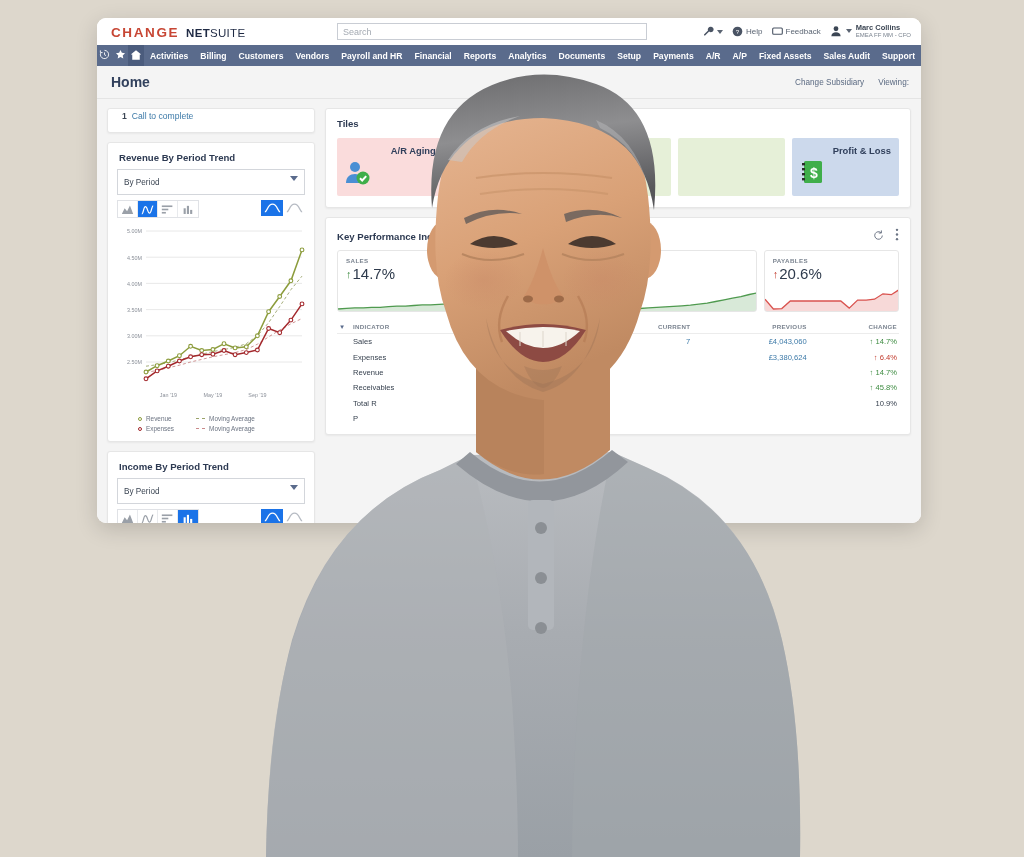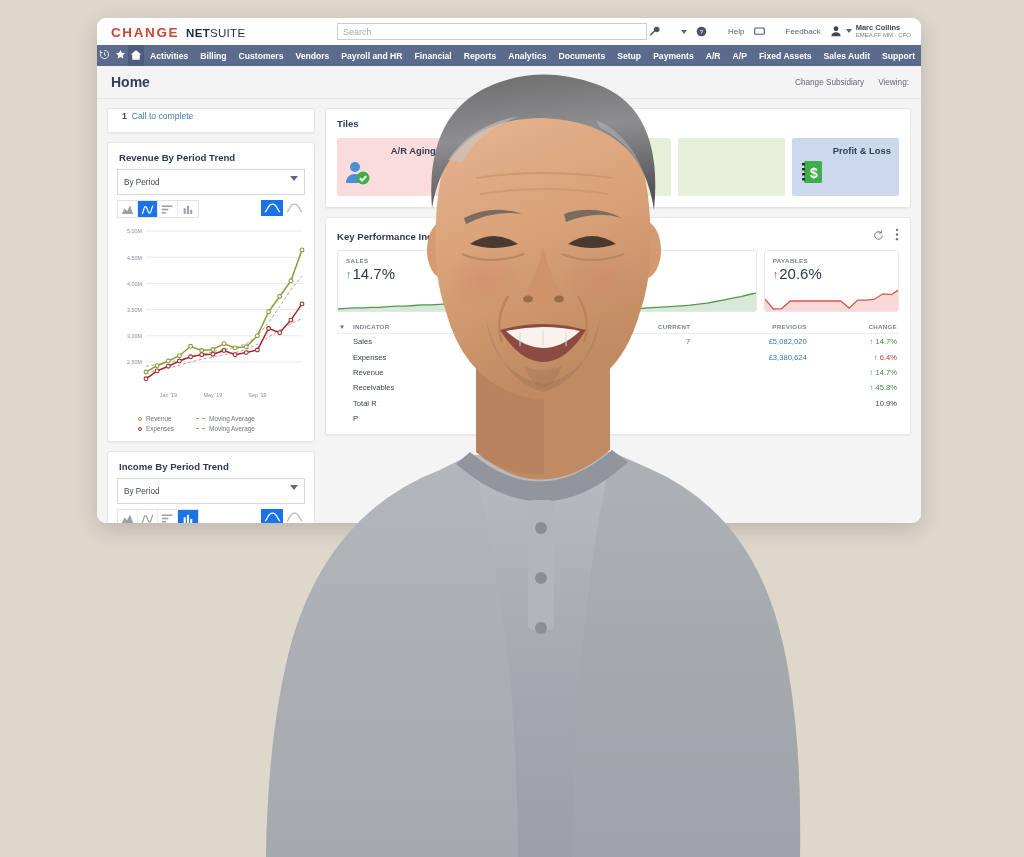--- a/index.html
+++ b/index.html
@@ -45,21 +45,21 @@
     font-size: 9px; color: #9aa0a8;
     padding: 0 5px; line-height: 15px;
     font-family: "Liberation Sans", sans-serif;
   }
   .search-box::placeholder { color: #a4aab2; }
 
   .top-right {
     position: absolute; right: 10px; top: 0; height: 27px;
     display: flex; align-items: center; gap: 9px;
   }
-  .tr-item { display: flex; align-items: center; gap: 21px; color: #5a6472; font-size: 8px; }
+  .tr-item { display: flex; align-items: center; gap: 3px; color: #5a6472; font-size: 8px; }
   .tr-ico { color: #4a5464; display: inline-flex; align-items: center; }
   .caret-sm {
     width: 0; height: 0; border-left: 3px solid transparent;
     border-right: 3px solid transparent; border-top: 4px solid #5a6472;
   }
   .user-block { display: flex; align-items: center; gap: 4px; }
   .user-names { line-height: 1.15; }
   .user-name { font-size: 7.5px; color: #3c4654; font-weight: bold; display:block;}
   .user-role { font-size: 6px; color: #7a838f; display:block; }
 
@@ -630,21 +630,21 @@
                   <th style="text-align: right;">PREVIOUS</th>
                   <th style="text-align: right;">CHANGE</th>
                 </tr>
               </thead>
             <tbody id="kpi-tbody">
                 <tr>
                   <td></td>
                   <td>Sales</td>
                   <td class="link">This Month</td>
                   <td class="num link">7</td>
-                  <td class="num link">£5,082,020</td>
+                  <td class="num link">£4,043,060</td>
                   <td class="num" style="color: rgb(61, 139, 64);">↑ 14.7%</td>
                 </tr>
                 <tr>
                   <td></td>
                   <td>Expenses</td>
                   <td class="link"></td>
                   <td class="num link"></td>
                   <td class="num link">£3,380,624</td>
                   <td class="num" style="color: rgb(192, 57, 43);">↑ 6.4%</td>
                 </tr>

